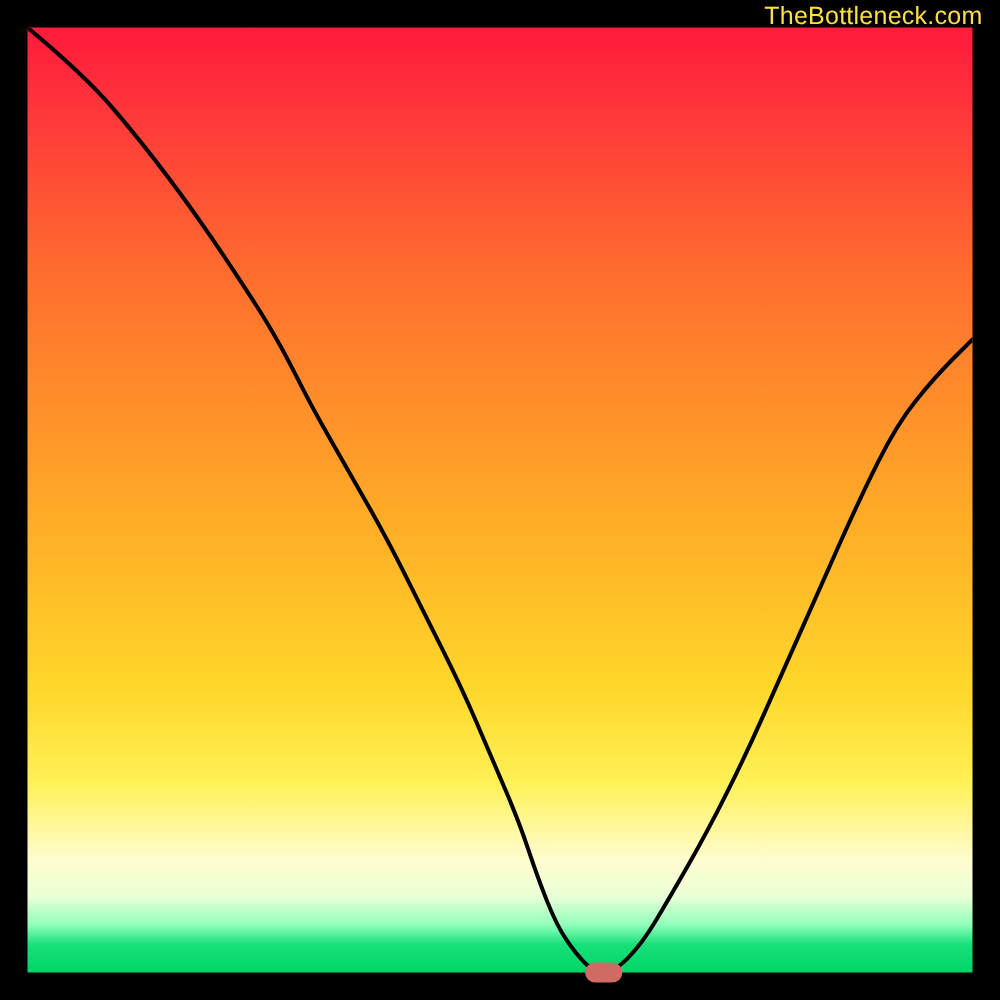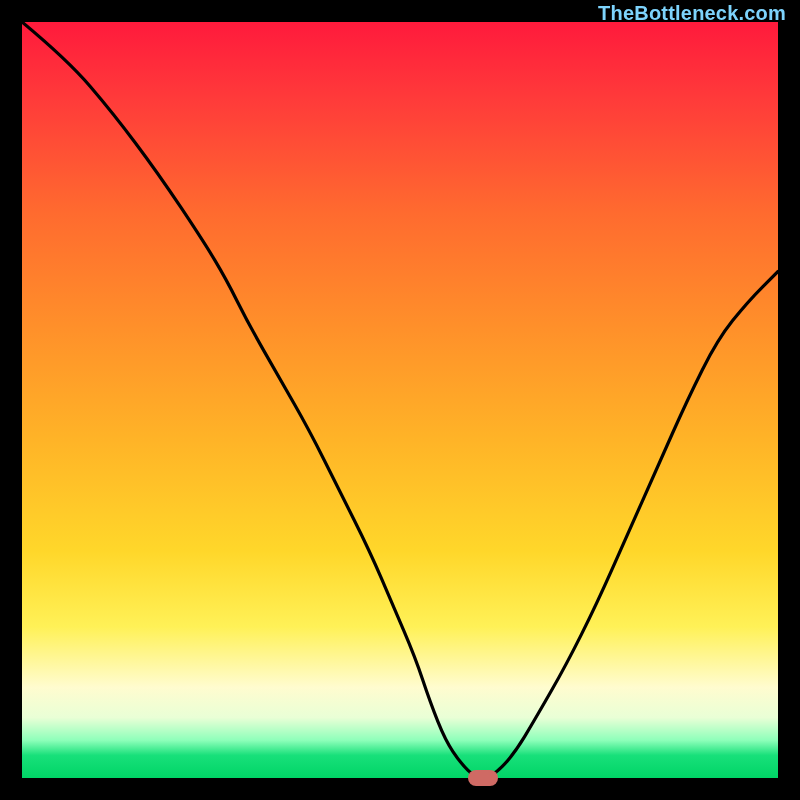--- a/index.html
+++ b/index.html
@@ -38,22 +38,22 @@
       #18e07a 97%,
       #00d566 100%
     );
   }
   .watermark {
     position: absolute;
     top: 2px;
     right: 14px;
     font-family: Arial, Helvetica, sans-serif;
     font-size: 20px;
-    font-weight: 700;
-    color: #7dd3fc;
+    font-weight: 400;
+    color: #fde047;
     letter-spacing: 0.2px;
   }
   svg.curve {
     position: absolute;
     left: 0;
     top: 0;
     width: 756px;
     height: 756px;
   }
   .marker {

